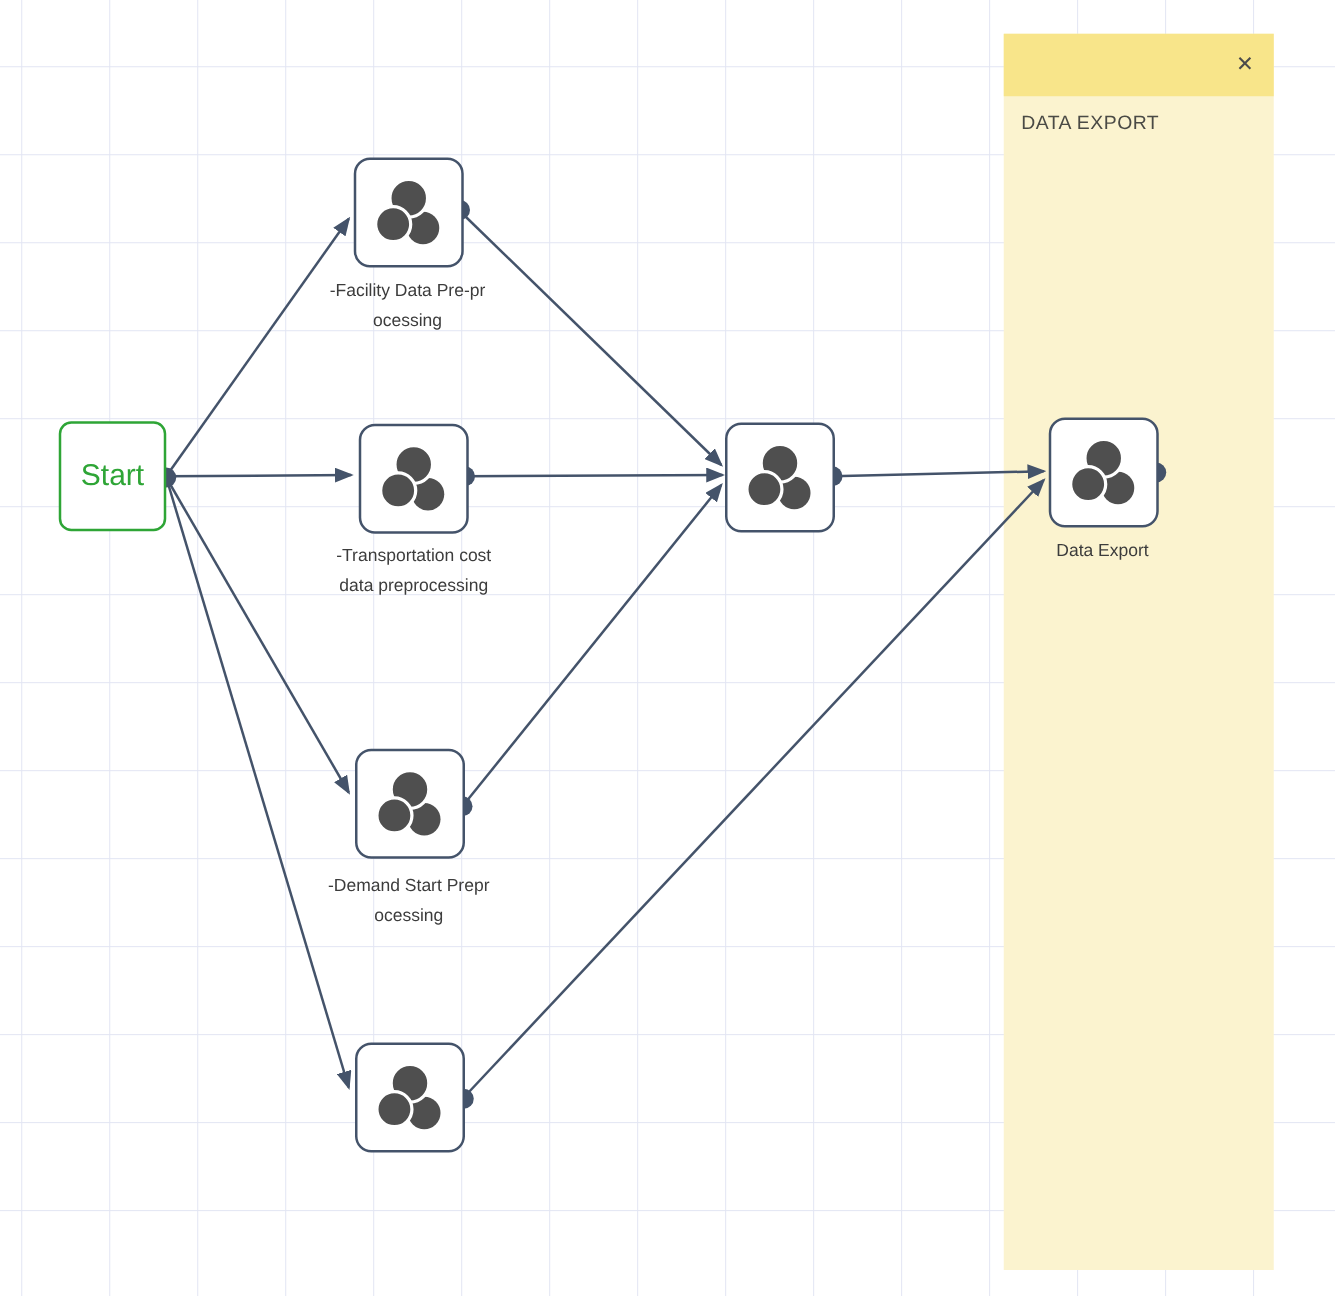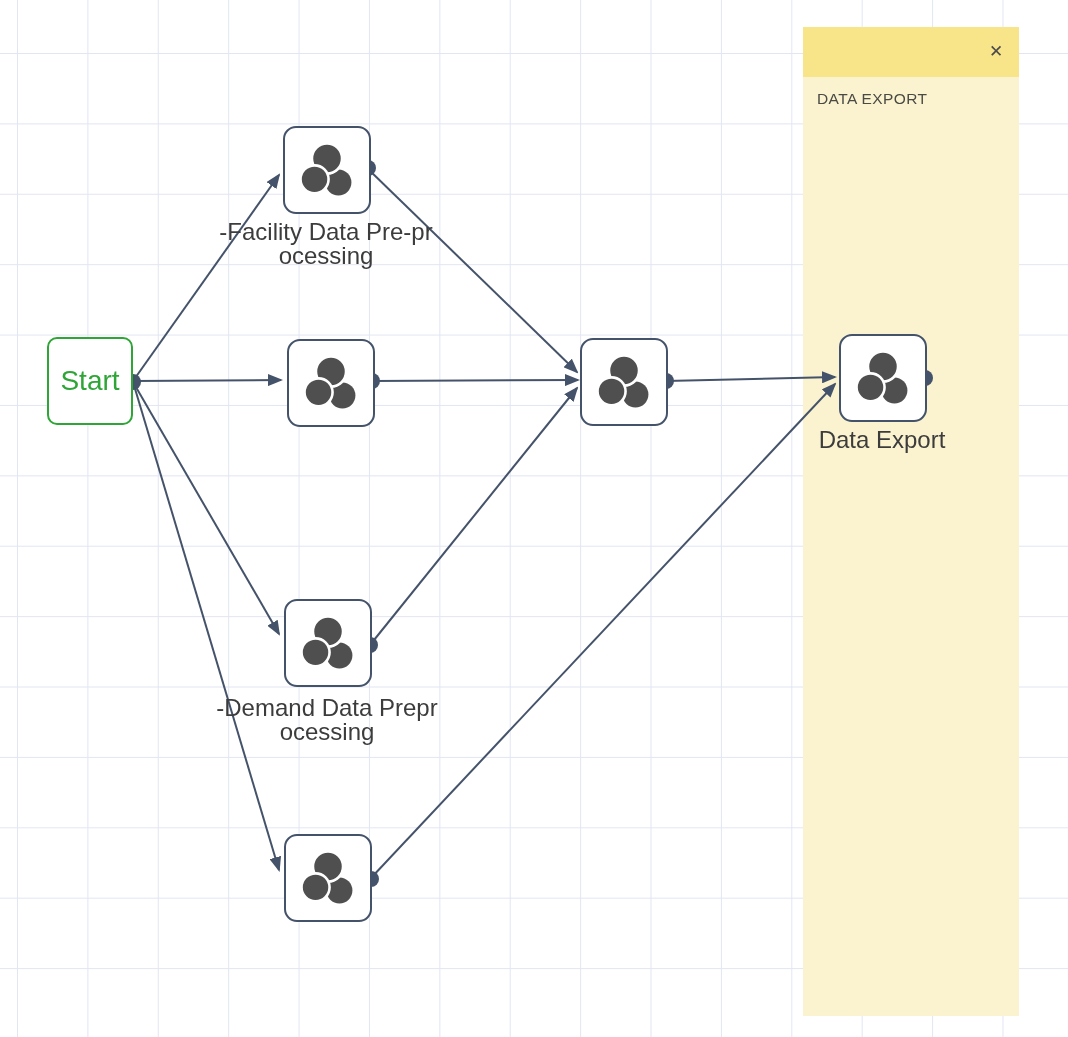--- a/index.html
+++ b/index.html
@@ -78,29 +78,29 @@
     position: absolute;
     width: 82px; height: 84px;
     background: #ffffff;
     border: 2px solid #2ea536;
     border-radius: 10px;
     z-index: 3;
     display: flex;
     align-items: center;
     justify-content: center;
     color: #2ea536;
-    font-size: 28px;
+    font-size: 24px;
     cursor: pointer;
     text-align: center;
   }
   .node-label {
     position: absolute;
     width: 240px;
     text-align: center;
-    font-size: 24px;
+    font-size: 14px;
     line-height: 24px;
     color: #3c3c3c;
     z-index: 3;
     white-space: pre-line;
   }
   .op-icon { display: block; }
 </style>
 </head>
 <body>
 
@@ -151,29 +151,30 @@
   </div>
   <div class="node-label" style="left:206px; top:220px;"><span>-Facility Data Pre-pr</span><br><span>ocessing</span></div>
 
   <div class="node" style="left:287px; top:339px;">
     <svg class="op-icon" width="54" height="54" viewBox="0 0 52 52">
       <circle cx="37" cy="38" r="12.5" fill="#4f4f4f"></circle>
       <circle cx="26" cy="15" r="14.5" fill="#4f4f4f" stroke="#ffffff" stroke-width="2.5"></circle>
       <circle cx="14" cy="35" r="13.5" fill="#4f4f4f" stroke="#ffffff" stroke-width="2.5"></circle>
     </svg>
   </div>
+  <div class="node-label" style="left:211px; top:432px;"><span>-Transportation cost</span><br><span>data preprocessing</span></div>
 
   <div class="node" style="left:284px; top:599px;">
     <svg class="op-icon" width="54" height="54" viewBox="0 0 52 52">
       <circle cx="37" cy="38" r="12.5" fill="#4f4f4f"></circle>
       <circle cx="26" cy="15" r="14.5" fill="#4f4f4f" stroke="#ffffff" stroke-width="2.5"></circle>
       <circle cx="14" cy="35" r="13.5" fill="#4f4f4f" stroke="#ffffff" stroke-width="2.5"></circle>
     </svg>
   </div>
-  <div class="node-label" style="left:207px; top:696px;"><span>-Demand Data Prepr</span><br><span>ocessing</span></div>
+  <div class="node-label" style="left:207px; top:696px;"><span>-Demand Start Prepr</span><br><span>ocessing</span></div>
 
   <div class="node" style="left:284px; top:834px;">
     <svg class="op-icon" width="54" height="54" viewBox="0 0 52 52">
       <circle cx="37" cy="38" r="12.5" fill="#4f4f4f"></circle>
       <circle cx="26" cy="15" r="14.5" fill="#4f4f4f" stroke="#ffffff" stroke-width="2.5"></circle>
       <circle cx="14" cy="35" r="13.5" fill="#4f4f4f" stroke="#ffffff" stroke-width="2.5"></circle>
     </svg>
   </div>
 
   <div class="node" style="left:580px; top:338px;">

